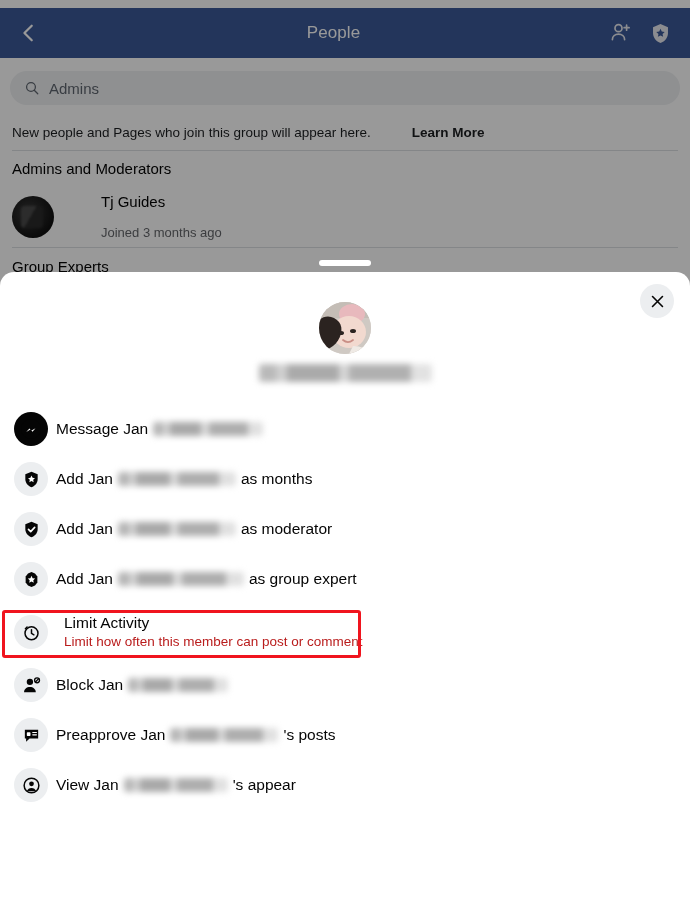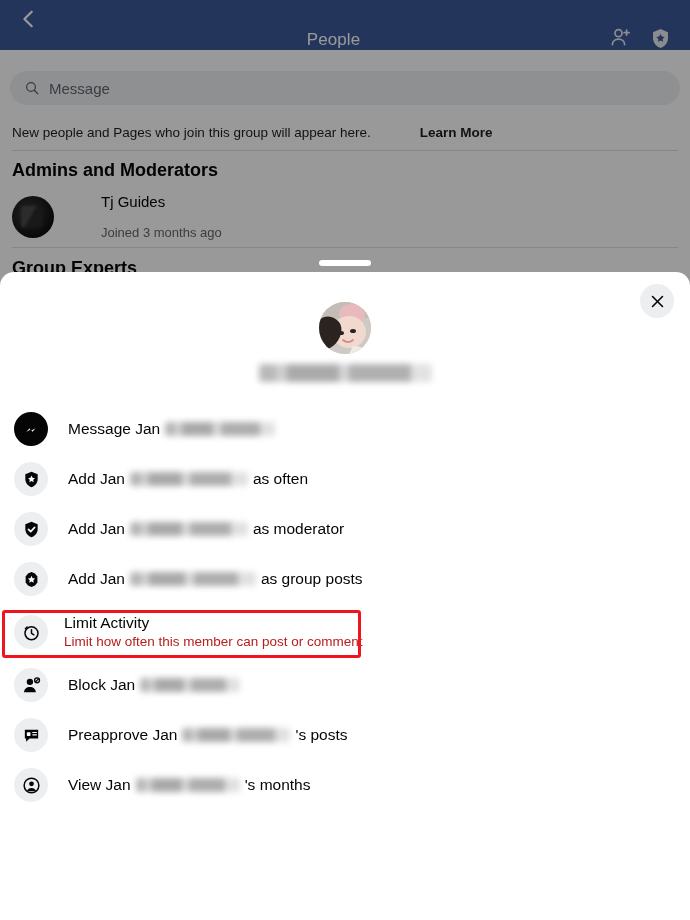--- a/index.html
+++ b/index.html
@@ -16,23 +16,23 @@
     position:absolute;left:0;top:0;width:690px;height:920px;
     background:#ffffff;
   }
   #bg-dim{
     position:absolute;left:0;top:0;width:690px;height:920px;
     background:rgba(0,0,0,0.40);
     z-index:5;
   }
 
   .topbar{
-    position:absolute;left:0;top:0;width:690px;height:50px;
+    position:absolute;left:0;top:8px;width:690px;height:50px;
     background:#3b5998;
-    display:flex;align-items:flex-end;
+    display:flex;align-items:center;
   }
   .topbar-back{
     width:58px;height:62px;display:flex;align-items:center;justify-content:center;
   }
   .topbar-title{
     flex:1;text-align:center;color:#ffffff;font-size:17px;font-weight:400;
     letter-spacing:.1px;
   }
   .topbar-actions{
     display:flex;align-items:center;gap:16px;padding-right:18px;
@@ -46,27 +46,27 @@
     margin:0 10px;height:34px;flex:1;background:#eef0f2;border-radius:18px;
     display:flex;align-items:center;padding:0 14px;gap:9px;
   }
   .search-ph{color:#606770;font-size:15px;}
 
   .notice{
     position:absolute;left:0;top:114px;width:690px;height:36px;
     display:flex;align-items:center;padding-left:12px;box-sizing:border-box;
     font-size:13.5px;color:#1c1e21;
   }
-  .notice b{font-weight:700;margin-left:20px;padding-left:29px;}
+  .notice b{font-weight:700;margin-left:12px;padding-left:29px;}
   .hr{
     position:absolute;left:12px;width:666px;height:1px;background:#dcdfe3;
   }
 
   .sec-title{
-    position:absolute;left:12px;font-size:18px;font-weight:700;color:#050505;
+    position:absolute;left:12px;font-size:15px;font-weight:400;color:#050505;
   }
   .member-row{
     position:absolute;left:12px;display:flex;align-items:center;gap:14px;
   }
   .member-av{
     width:42px;height:42px;border-radius:50%;
     background:radial-gradient(circle at 40% 40%,#3a3a3a 0%,#111 70%);
     overflow:hidden;position:relative;
   }
   .member-av::after{
@@ -114,21 +114,21 @@
   .menu-row{
     position:relative;height:50px;display:flex;align-items:center;
     padding-left:14px;box-sizing:border-box;
   }
   .menu-row.tall{height:56px;}
   .ic{
     width:34px;height:34px;border-radius:50%;background:#eceef0;
     display:flex;align-items:center;justify-content:center;flex:0 0 34px;
   }
   .menu-text{
-    margin-left:20px;font-size:15.5px;color:#050505;
+    margin-left:8px;font-size:15.5px;color:#050505;
     display:flex;align-items:center;flex-wrap:nowrap;white-space:nowrap;
   }
   .menu-text .blur{
     display:inline-block;height:14px;border-radius:3px;margin:0 5px;
     background:linear-gradient(90deg,#b5b5b5 0 9%,#d2d2d2 9% 15%,#a8a8a8 15% 44%,#dadada 44% 51%,#adadad 51% 86%,#e0e0e0 86% 100%);
     filter:blur(3px);vertical-align:middle;
   }
   .menu-stack{
     margin-left:16px;display:flex;flex-direction:column;justify-content:flex-end;
   }
@@ -171,21 +171,21 @@
       </div>
     </div>
   </div>
 
   <div class="searchwrap">
     <div class="searchbar">
       <svg width="16" height="16" viewBox="0 0 24 24">
         <circle cx="10.5" cy="10.5" r="6.6" fill="none" stroke="#606770" stroke-width="1.9"></circle>
         <path d="M15.4 15.4 L20.6 20.6" stroke="#606770" stroke-width="1.9" stroke-linecap="round"></path>
       </svg>
-      <span class="search-ph">Message</span>
+      <span class="search-ph">Admins</span>
     </div>
   </div>
 
   <div class="notice">
     <span>New people and Pages who join this group will appear here.</span>
     <b>Learn More</b>
   </div>
   <div class="hr" style="top:150px;"></div>
 
   <div class="sec-title" style="top:160px;">Admins and Moderators</div>
@@ -250,21 +250,21 @@
     <div class="menu-row">
       <div class="ic">
         <svg width="19" height="19" viewBox="0 0 24 24">
           <path d="M12 2.2 4.2 5.4v6c0 5 3.3 8.8 7.8 10.4 4.5-1.6 7.8-5.4 7.8-10.4v-6z" fill="#050505"></path>
           <path d="M12 7.1l1.35 2.82 3.05.4-2.25 2.12.58 3.05L12 14.03l-2.73 1.46.58-3.05L7.6 10.32l3.05-.4z" fill="#ffffff"></path>
         </svg>
       </div>
       <div class="menu-text">
         <span>Add Jan</span>
         <span class="blur" style="width:118px;"></span>
-        <span>as often</span>
+        <span>as months</span>
       </div>
     </div>
 
     <div class="menu-row">
       <div class="ic">
         <svg width="19" height="19" viewBox="0 0 24 24">
           <path d="M12 2.2 4.2 5.4v6c0 5 3.3 8.8 7.8 10.4 4.5-1.6 7.8-5.4 7.8-10.4v-6z" fill="#050505"></path>
           <path d="M8.2 11.9 11 14.6 16 9.3" fill="none" stroke="#ffffff" stroke-width="2.1" stroke-linecap="round" stroke-linejoin="round"></path>
         </svg>
       </div>
@@ -278,21 +278,21 @@
     <div class="menu-row">
       <div class="ic">
         <svg width="19" height="19" viewBox="0 0 24 24">
           <path d="M12 2.6 16.4 4.4 19.4 8.2 19.4 15.8 16.4 19.6 12 21.4 7.6 19.6 4.6 15.8 4.6 8.2 7.6 4.4z" fill="#050505"></path>
           <path d="M12 7.4l1.4 2.9 3.2.45-2.3 2.2.55 3.15L12 14.6l-2.85 1.5.55-3.15-2.3-2.2 3.2-.45z" fill="#ffffff"></path>
         </svg>
       </div>
       <div class="menu-text">
         <span>Add Jan</span>
         <span class="blur" style="width:126px;"></span>
-        <span>as group posts</span>
+        <span>as group expert</span>
       </div>
     </div>
 
 
 
     <div class="menu-row tall">
       <div class="ic">
         <svg width="19" height="19" viewBox="0 0 24 24">
           <circle cx="12" cy="13" r="8.2" fill="none" stroke="#050505" stroke-width="1.9"></circle>
           <path d="M12 8.6V13l3 1.9" fill="none" stroke="#050505" stroke-width="1.9" stroke-linecap="round"></path>
@@ -340,20 +340,20 @@
       <div class="ic">
         <svg width="19" height="19" viewBox="0 0 24 24">
           <circle cx="12" cy="12" r="9.3" fill="none" stroke="#050505" stroke-width="1.9"></circle>
           <circle cx="12" cy="9.8" r="3" fill="#050505"></circle>
           <path d="M5.9 19.4c1.2-3 3.5-4.4 6.1-4.4s4.9 1.4 6.1 4.4" fill="#050505"></path>
         </svg>
       </div>
       <div class="menu-text">
         <span>View Jan</span>
         <span class="blur" style="width:104px;"></span>
-        <span>'s months</span>
+        <span>'s appear</span>
       </div>
     </div>
 
   </div>
 </div>
 
 <div class="highlight-box"></div>
 
 </body></html>

